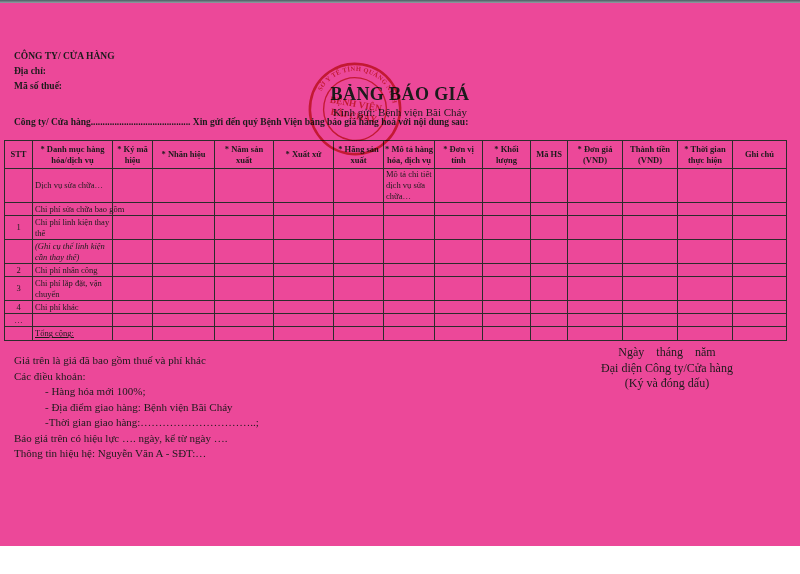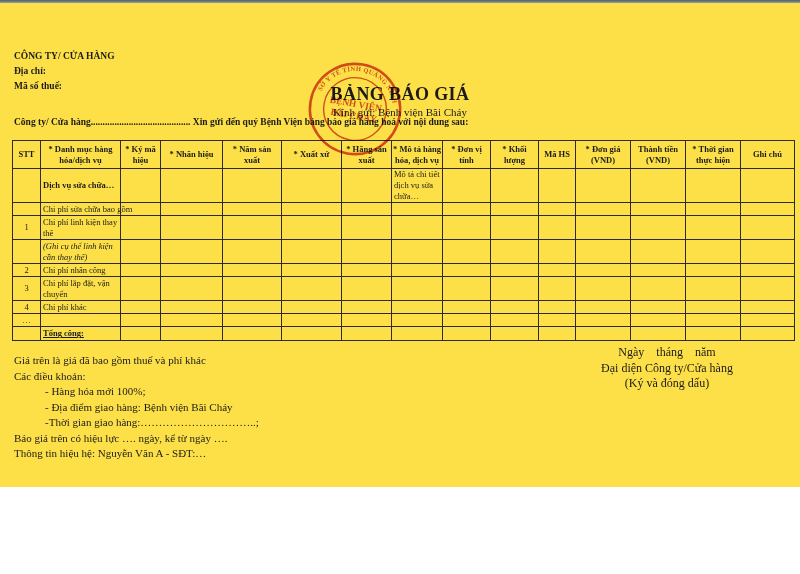--- a/index.html
+++ b/index.html
@@ -1,38 +1,38 @@
 <!DOCTYPE html>
 <html><head>
 <meta charset="utf-8">
 <style>
   * { margin:0; padding:0; box-sizing:border-box; }
   html,body { width:800px; height:574px; }
   body { font-family:"Liberation Serif","DejaVu Serif",serif; color:#1b1b1b; background:#fff; }
-  .page { position:relative; width:800px; height:487px; background:#fde047; overflow:hidden; }
+  .page { position:relative; width:800px; height:546px; background:#ec4899; overflow:hidden; }
   .scan-topbar { position:absolute; top:0; left:0; width:800px; height:3px;
                  background:linear-gradient(#4e5c63,#93a0a5); }
 
   .company-block { position:absolute; left:14px; top:49px; font-size:9.5px; font-weight:bold; line-height:15px; }
 
   .title-block { position:absolute; left:0; top:84px; width:100%; text-align:center; }
   .doc-title { font-size:18px; font-weight:bold; letter-spacing:.4px; }
   .doc-subtitle { font-size:11px; font-weight:normal; margin-top:1px; }
 
   .intro-line { position:absolute; left:14px; top:117px; font-size:9.5px; font-weight:bold; white-space:nowrap; }
 
-  table.quote { position:absolute; left:12px; top:140px; width:782px; border-collapse:collapse; table-layout:fixed; }
+  table.quote { position:absolute; left:4px; top:140px; width:782px; border-collapse:collapse; table-layout:fixed; }
   .quote th, .quote td { border:1px solid #2c2c2c; font-size:8.5px; padding:0 2px; }
   .quote th { font-weight:bold; text-align:center; vertical-align:middle; line-height:1.25; padding:1px; }
   .quote td { vertical-align:middle; line-height:1.25; }
   .quote td.stt { text-align:center; }
   .quote td.name { text-align:left; }
   .quote td.name.nowrap { white-space:nowrap; overflow:visible;margin-top:48px; }
   .quote td.desc { vertical-align:top; line-height:1.3; }
-  .quote .bold { font-weight:bold; }
+  .quote .bold { font-weight:normal; }
   .quote .italic { font-style:italic; }
   .quote .underline { text-decoration:underline; }
   thead tr { height:28px; }
   tr.rh0 { height:33px; } tr.rh1 { height:13px; } tr.rh2 { height:24px; }
   tr.rh3 { height:24px; } tr.rh4 { height:13px; } tr.rh5 { height:24px; }
   tr.rh6 { height:13px; } tr.rh7 { height:13px; } tr.rh8 { height:14px; }
 
   .notes-block { position:absolute; left:14px; top:353px; font-size:11px; line-height:15.5px; }
   .notes-block .indent { padding-left:31px; }
 

